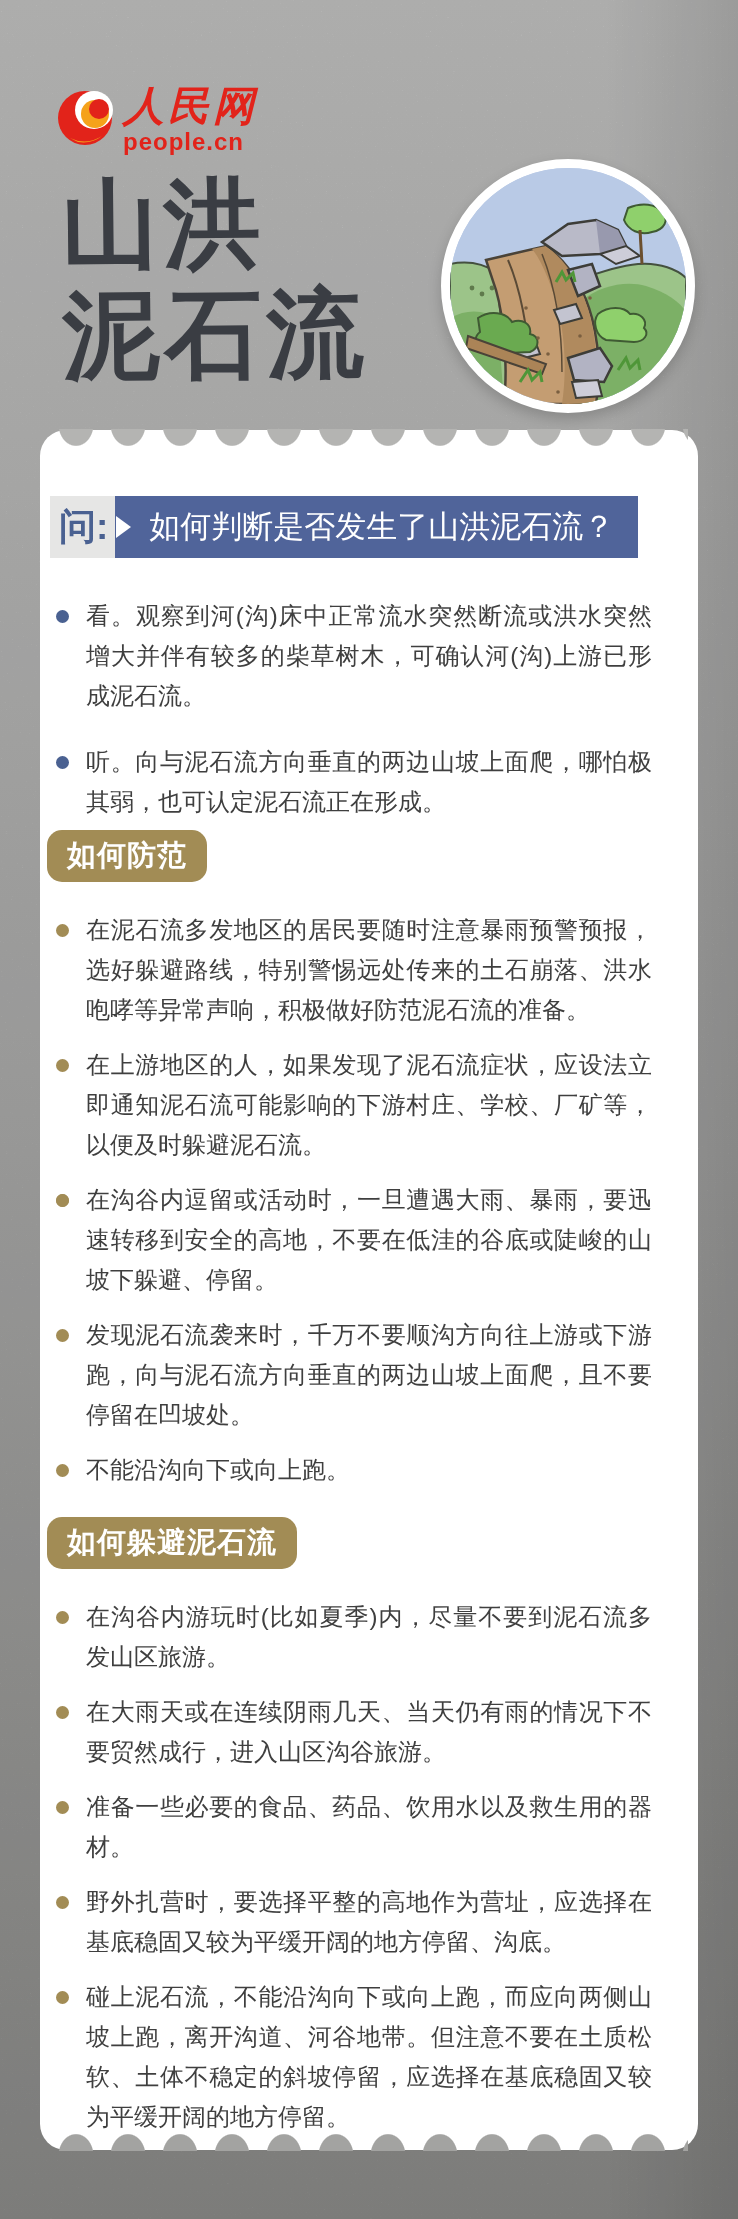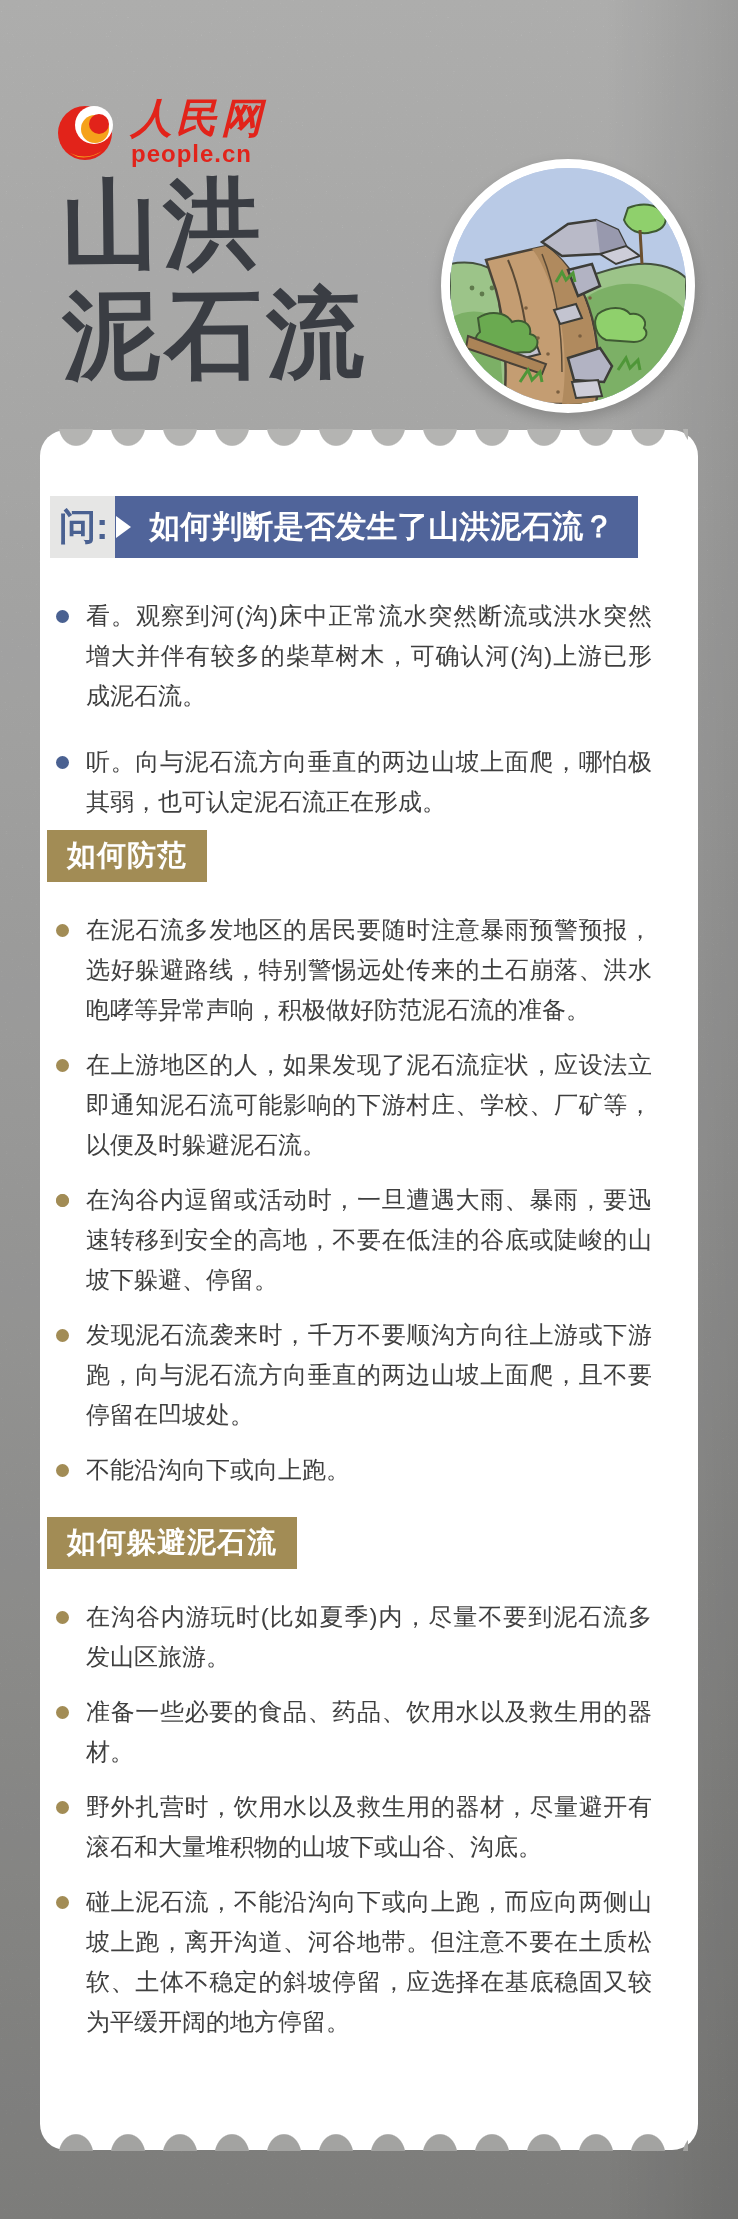--- a/index.html
+++ b/index.html
@@ -6,21 +6,21 @@
   .page{
     position:relative;width:738px;height:2219px;overflow:hidden;
     font-family:"Liberation Sans",sans-serif;
     background:
       linear-gradient(90deg, rgba(0,0,0,0) 82%, rgba(0,0,0,.10) 100%),
       linear-gradient(180deg, var(--bg_top,#c6c6c5) 0%, #bdbdbc 22%, #adadac 52%, #9c9c9a 78%, var(--bg_bottom,#8e8e8c) 100%);
   }
   .noise{position:absolute;inset:0;width:100%;height:100%;opacity:.12;pointer-events:none;}
 
   
-  .brand{position:absolute;left:56px;top:98px;display:flex;align-items:center;gap:13px;}
+  .brand{position:absolute;left:56px;top:86px;display:flex;gap:5px;}
   .brand .mark{width:62px;height:62px;flex:none;}
   .brand .words{display:flex;flex-direction:column;align-items:flex-start;line-height:1;}
   .brand .cn{font-size:41px;font-weight:700;color:var(--brand_red,#e2231a);letter-spacing:4px;font-family:"Liberation Serif",serif;font-style:italic;}
   .brand .en{font-size:24px;font-weight:700;color:var(--brand_red,#e2231a);letter-spacing:1px;margin-top:3px;font-style:normal;}
 
   .big-title{
     position:absolute;left:62px;top:168px;
     font-size:97px;line-height:111px;font-weight:900;
     color:var(--title_color,#3a3d43);letter-spacing:5px;
     transform:rotate(-.6deg);
@@ -53,34 +53,34 @@
   .card-content{position:relative;padding:66px 38px 0 7px;}
 
   
   .q-row{display:flex;align-items:stretch;height:62px;margin-left:3px;margin-bottom:38px;}
   .q-label{
     background:var(--label_bg,#e6e6e5);color:var(--label_blue,#4a6191);
     font-weight:900;font-size:37px;line-height:62px;padding:0 7px 0 9px;flex:none;
   }
   .q-banner{
     position:relative;background:var(--accent_blue,#50649a);color:#fff;
-    font-weight:700;font-size:31px;line-height:62px;letter-spacing:0px;
+    font-weight:400;font-size:31px;line-height:62px;letter-spacing:0px;
     padding:0 24px 8px 34px;flex:none;white-space:nowrap;
   }
   .q-banner .chev{
     position:absolute;left:1px;top:50%;transform:translateY(-50%);
     width:0;height:0;border-top:11px solid rgba(0,0,0,0);border-bottom:11px solid rgba(0,0,0,0);
     border-left:15px solid #fff;
   }
 
   
   .sec-head{
     display:inline-block;background:var(--accent_gold,#a28c55);color:#fff;
     font-weight:900;font-size:29px;line-height:1;
-    padding:11px 20px 12px;border-radius:0;letter-spacing:1px;
+    padding:11px 20px 12px;border-radius:15px;letter-spacing:1px;
   }
   .sec-head.h1{margin:0 0 20px 0;}
   .sec-head.h2{margin:19px 0 20px 0;}
 
   
   ul.blist{list-style:none;margin:8px;padding:0;}
   ul.blist li{
     position:relative;padding-left:31px;margin:0 0 15px 0;
     font-size:24px;line-height:40px;color:var(--text,#3f3f3f);
     text-align:justify;
@@ -245,29 +245,33 @@
       <div>
         <div class="sec-head h2">如何躲避泥石流</div>
       </div>
       <ul class="blist">
 
           <li>
             <span class="dot"></span>
             <span class="txt">在沟谷内游玩时(比如夏季)内，尽量不要到泥石流多发山区旅游。</span>
           </li>
 
+          <li>
+            <span class="dot"></span>
+            <span class="txt">在大雨天或在连续阴雨几天、当天仍有雨的情况下不要贸然成行，进入山区沟谷旅游。</span>
+          </li>
 
           <li>
             <span class="dot"></span>
             <span class="txt">准备一些必要的食品、药品、饮用水以及救生用的器材。</span>
           </li>
 
           <li>
             <span class="dot"></span>
-            <span class="txt">野外扎营时，饮用水以及救生用的器材，尽量避开有滚石和大量堆积物的山坡下或山谷、沟底。</span>
+            <span class="txt">野外扎营时，要选择平整的高地作为营址，应选择在基底稳固又较为平缓开阔的地方停留、沟底。</span>
           </li>
 
 
           <li>
             <span class="dot"></span>
             <span class="txt">碰上泥石流，不能沿沟向下或向上跑，而应向两侧山坡上跑，离开沟道、河谷地带。但注意不要在土质松软、土体不稳定的斜坡停留，应选择在基底稳固又较为平缓开阔的地方停留。</span>
           </li>
 
         </ul>
 

